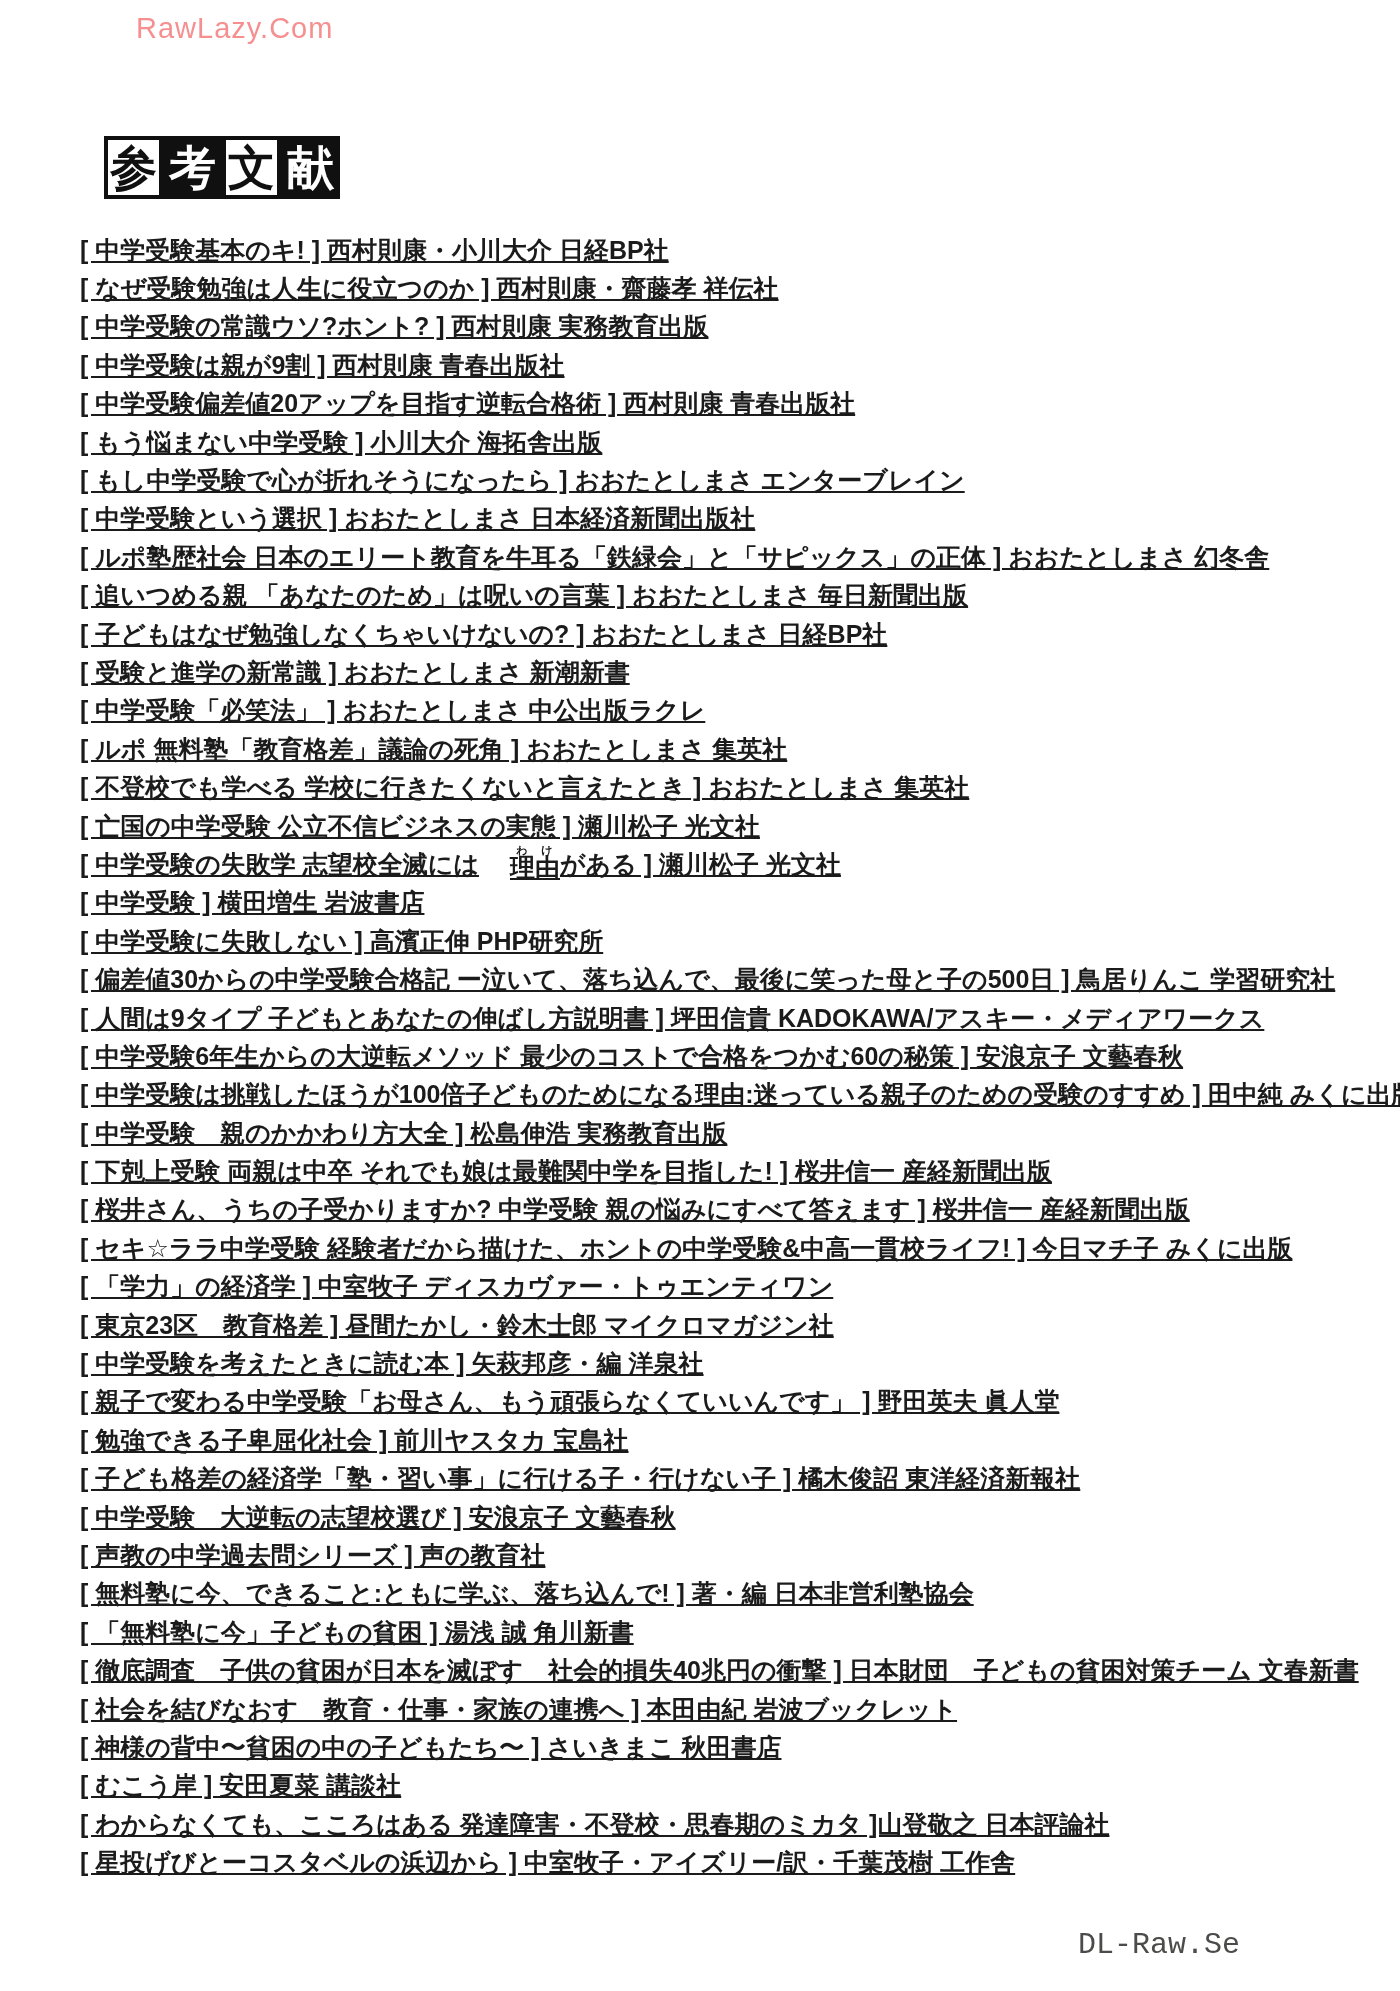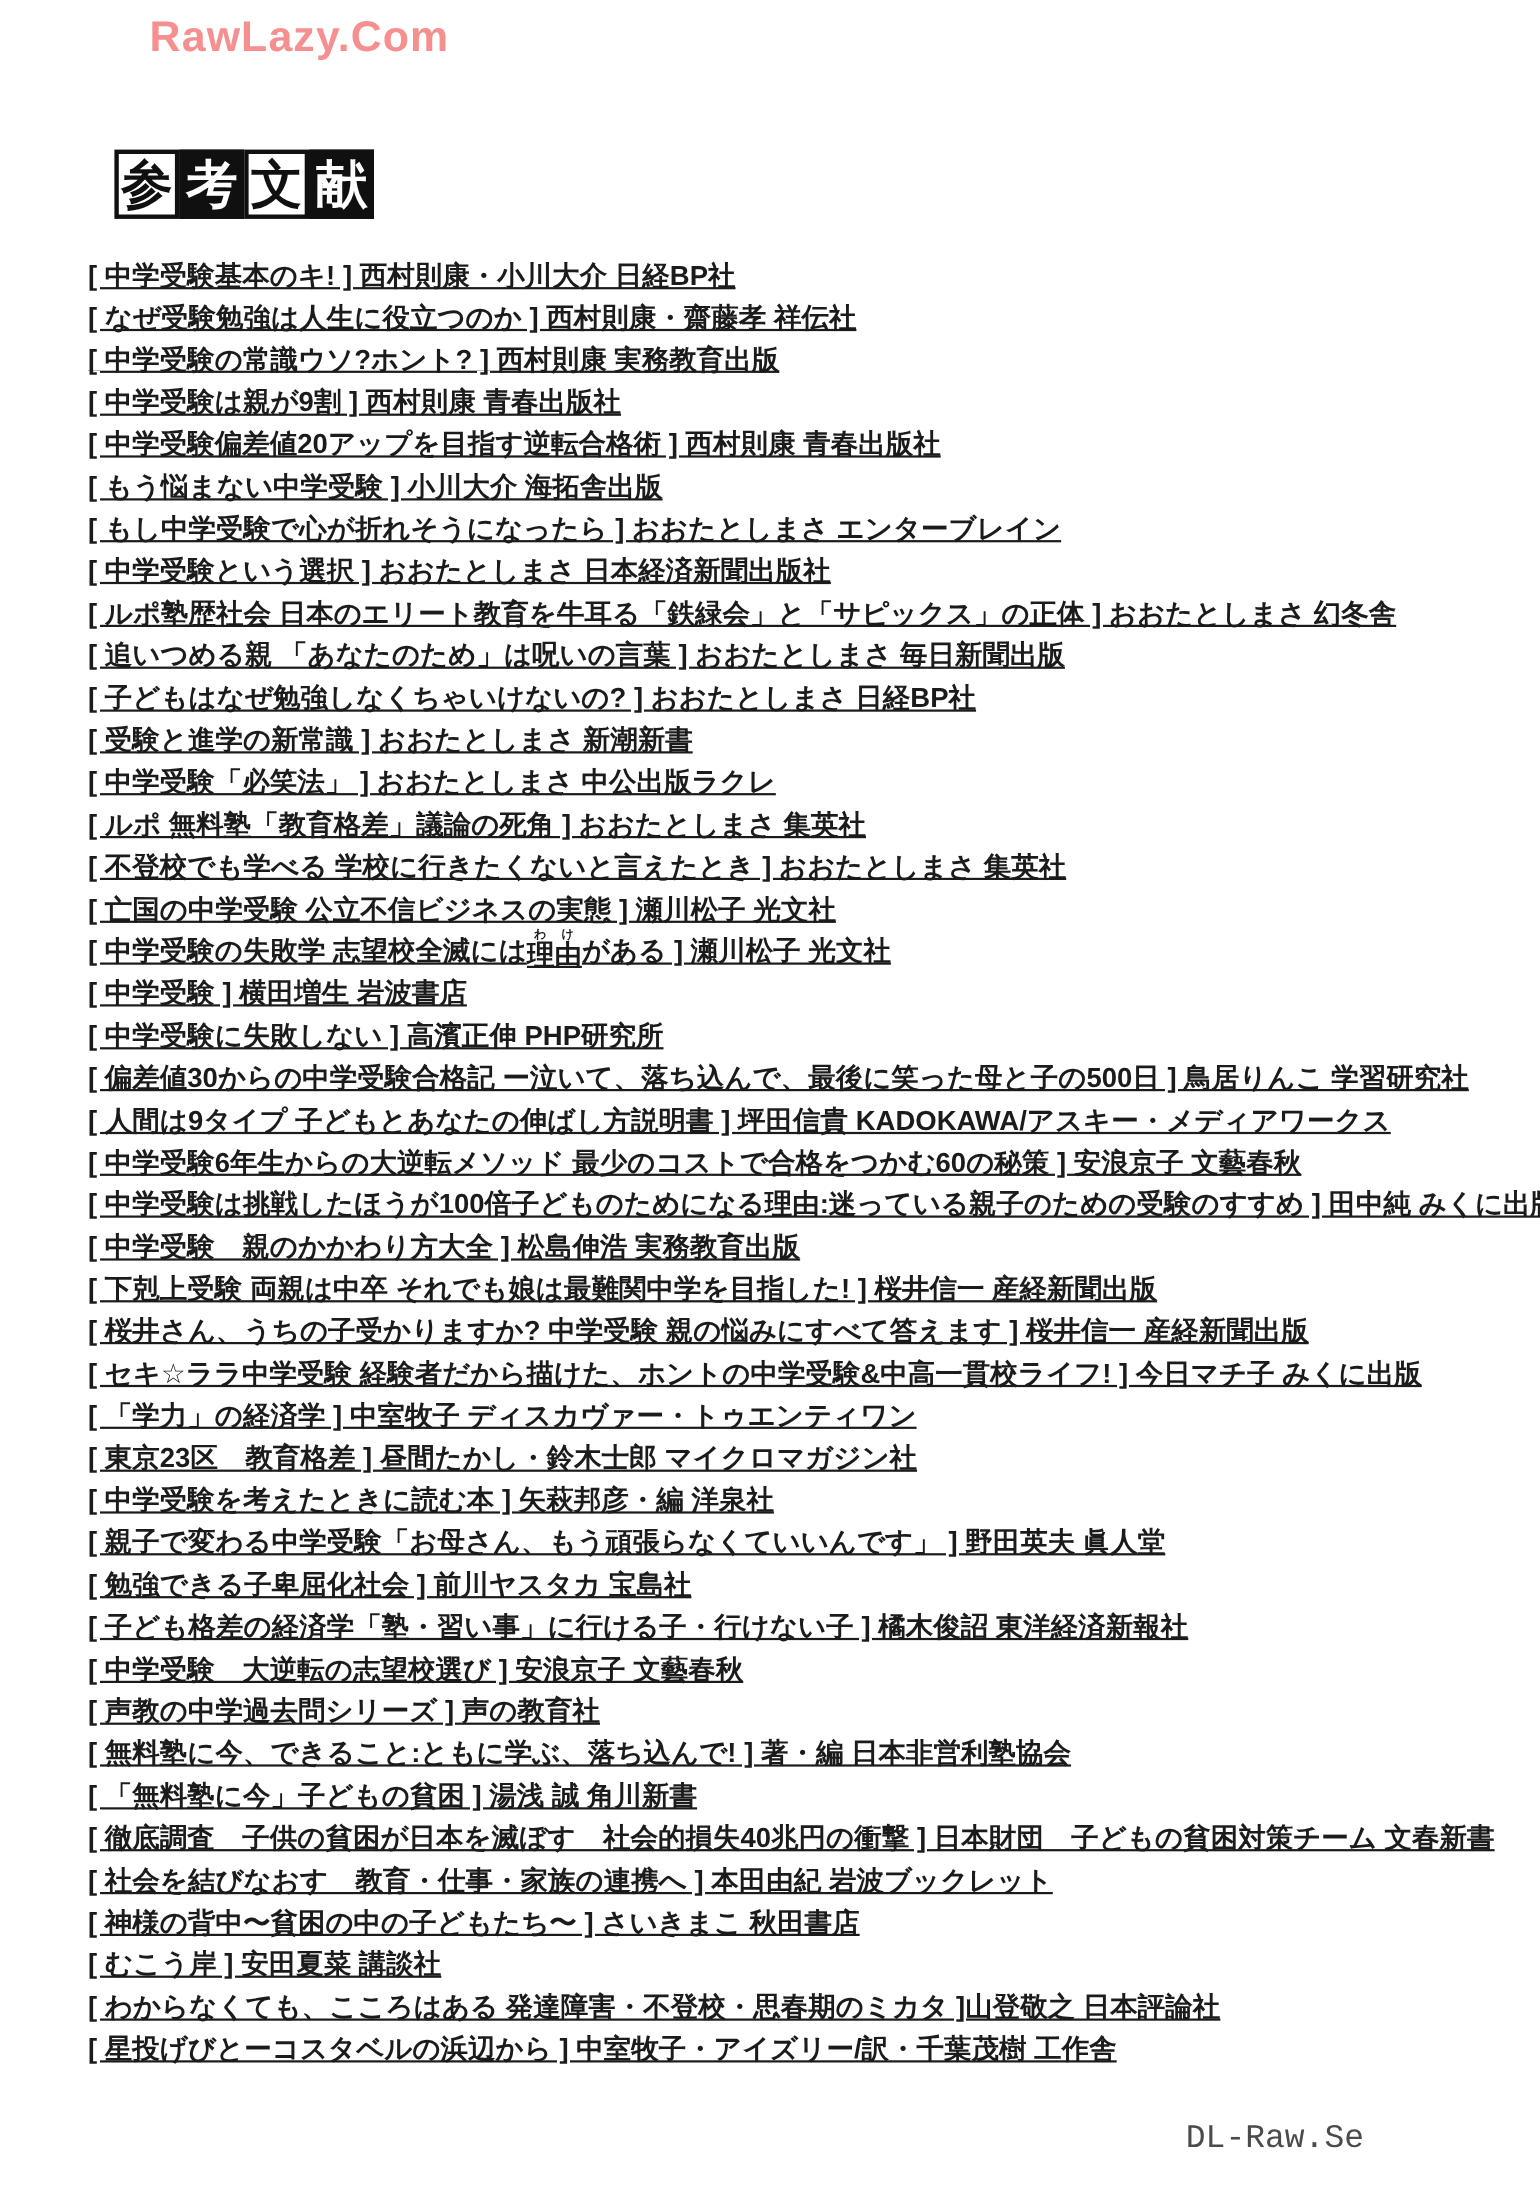--- a/index.html
+++ b/index.html
@@ -5,21 +5,21 @@
   html,body { margin:0; padding:0; }
   body {
     width:1400px; height:1991px;
     background:#ffffff;
     position:relative;
     font-family:"Liberation Sans","DejaVu Sans",sans-serif;
     overflow:hidden;
   }
   .watermark-top {
     position:absolute; left:136px; top:12px;
-    font-size:39px; font-weight:bold; letter-spacing:1px;
+    font-size:29px; font-weight:normal; letter-spacing:1px;
     color:#f68f8f;
   }
   .ref-header {
     position:absolute; left:104px; top:136px;
     display:flex;
   }
   .hdr-block {
     width:59px; height:63px; box-sizing:border-box;
     display:flex; align-items:center; justify-content:center;
     font-size:47px; font-weight:bold; line-height:1;
@@ -29,21 +29,21 @@
   .bib-list {
     position:absolute; left:80px; top:231px; right:10px;text-decoration:underline;
   }
   .bib-line {
     height:38.4px;
     display:flex; align-items:center;
     font-size:25px; font-weight:600;
     color:#1b1b1b;
     white-space:pre;
   }
-  .bib-line ruby { ruby-position:over; }
+  .bib-line ruby { ruby-position:over;margin-left:31px; }
   .bib-line rt { font-size:11px; font-weight:600; letter-spacing:1px; }
   .watermark-bottom {
     position:absolute; left:1078px; top:1928px;
     font-size:30px; font-weight:normal;
     color:#4b4b4a;
     font-family:"Liberation Mono","DejaVu Sans Mono",monospace;
     letter-spacing:0px;
   }
 </style>
 </head>

